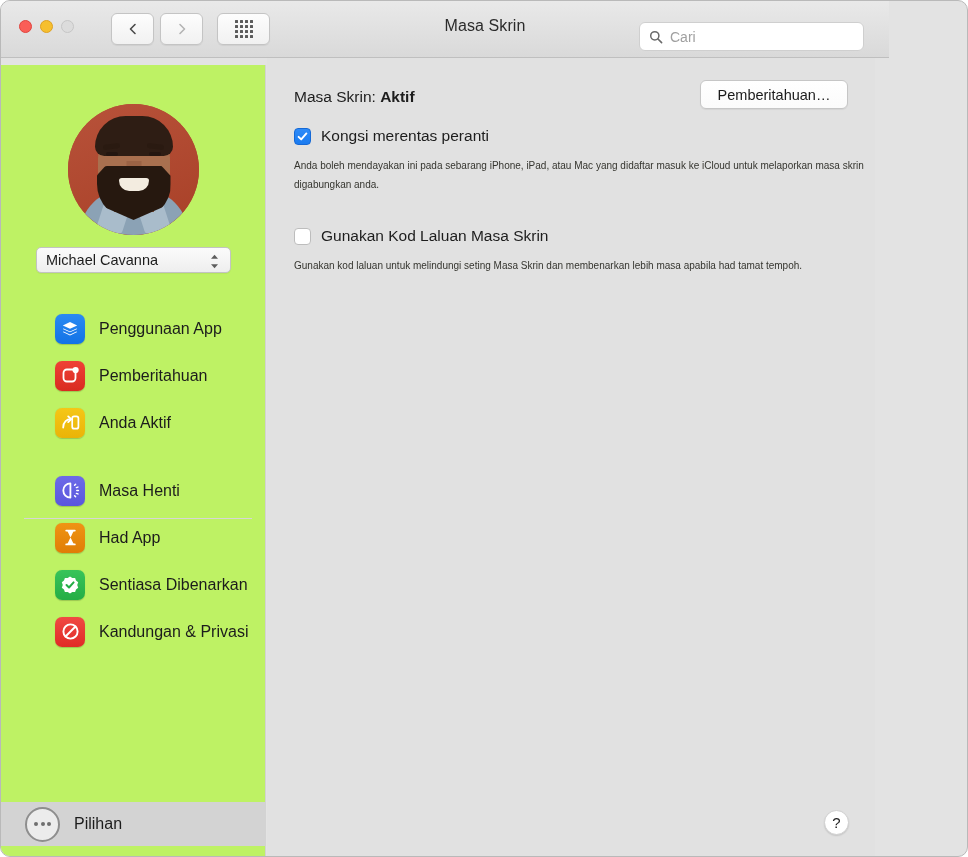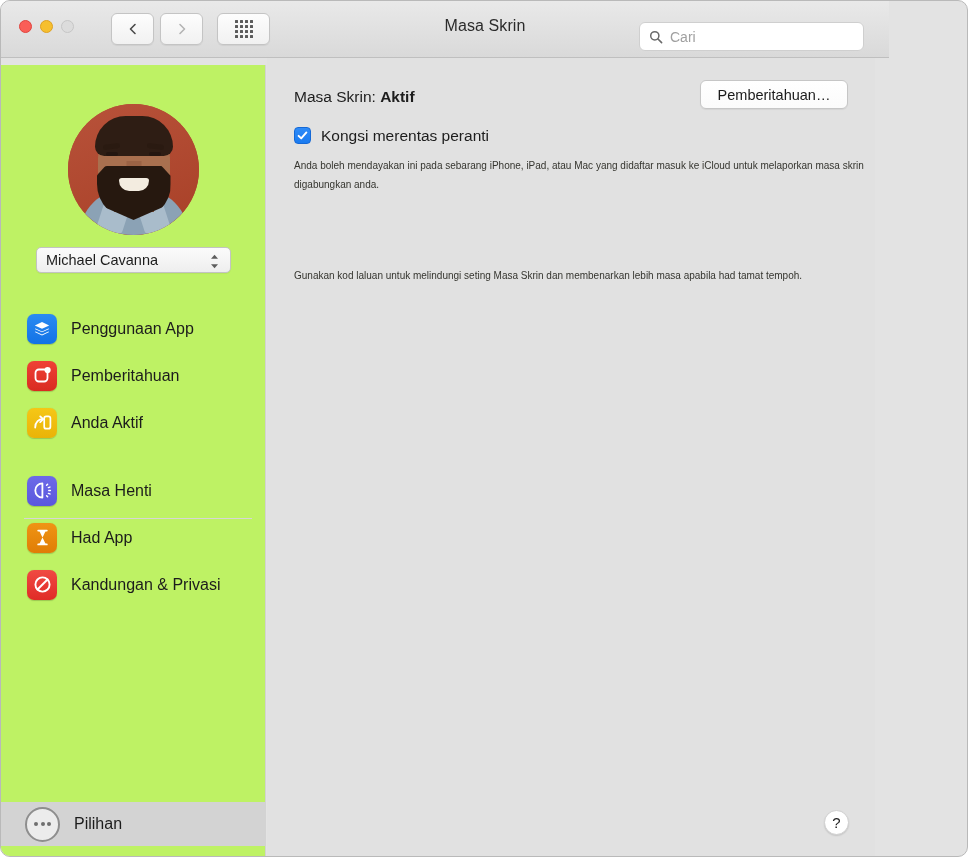--- a/index.html
+++ b/index.html
@@ -221,21 +221,21 @@
     align-items: center;
     box-shadow: 0 1px 1px rgba(0,0,0,0.05);
   }
   .userpopup .uname {
     font-size: 14.5px;
     color: #1d1d1d;
     margin-left: 9px;
   }
   .updown { position: absolute; right: 10px; top: 5px; width: 11px; height: 17px; }
 
-  .navlist { position: absolute; left: 0; top: 240px; width: 265px; }
+  .navlist { position: absolute; left: 0; top: 240px; width: 265px; padding-left: 28px; }
   .navrow {
     display: flex;
     align-items: center;
     height: 47px;
     padding-left: 26px;
     box-sizing: border-box;
   }
   .navrow .label {
     font-size: 16px;
     color: #1c1c1c;
@@ -329,20 +329,21 @@
     font-family: "Liberation Sans", sans-serif;
     font-size: 14.5px;
     color: #1b1b1b;
     cursor: default;
     box-sizing: border-box;
   }
 
   .checkrow {
     position: absolute;
     display: flex;
+    align-items: center;
   }
   .cbox {
     width: 17px; height: 17px;
     border-radius: 4px;
     box-sizing: border-box;
     flex: none;
     display: flex;
     align-items: center;
     justify-content: center;
   }
@@ -523,20 +524,29 @@
           <svg width="21" height="21" viewBox="0 0 21 21">
             <path d="M6.2 3.6 L14.8 3.6" stroke="#ffffff" stroke-width="1.8" stroke-linecap="round"></path>
             <path d="M6.2 17.4 L14.8 17.4" stroke="#ffffff" stroke-width="1.8" stroke-linecap="round"></path>
             <path d="M7.2 3.8 L13.8 3.8 L10.5 10.4 Z" fill="#ffffff"></path>
             <path d="M7.2 17.2 L13.8 17.2 L10.5 10.6 Z" fill="#ffffff"></path>
           </svg>
         </span>
         <span class="label">Had App</span>
       </div>
 
+      <div class="navrow">
+        <span class="appicon ic-always">
+          <svg width="22" height="22" viewBox="0 0 22 22">
+            <path d="M11 2.4 L13.3 4.1 L16.1 3.9 L17 6.6 L19.2 8.3 L18.2 11 L19.2 13.7 L17 15.4 L16.1 18.1 L13.3 17.9 L11 19.6 L8.7 17.9 L5.9 18.1 L5 15.4 L2.8 13.7 L3.8 11 L2.8 8.3 L5 6.6 L5.9 3.9 L8.7 4.1 Z" fill="#ffffff"></path>
+            <path d="M7.5 11 L10 13.5 L14.6 8.4" fill="none" stroke="#24ad45" stroke-width="2" stroke-linecap="round" stroke-linejoin="round"></path>
+          </svg>
+        </span>
+        <span class="label">Sentiasa Dibenarkan</span>
+      </div>
 
       <div class="navrow">
         <span class="appicon ic-content">
           <svg width="21" height="21" viewBox="0 0 21 21">
             <circle cx="10.5" cy="10.5" r="7.1" fill="none" stroke="#ffffff" stroke-width="1.9"></circle>
             <path d="M5.5 15.5 L15.5 5.5" stroke="#ffffff" stroke-width="1.9" stroke-linecap="round"></path>
           </svg>
         </span>
         <span class="label">Kandungan &amp; Privasi</span>
       </div>
@@ -567,19 +577,23 @@
       <span class="cbox on">
         <svg width="13" height="13" viewBox="0 0 13 13">
           <path d="M2.6 6.8 L5.2 9.4 L10.4 3.4" fill="none" stroke="#ffffff" stroke-width="1.9" stroke-linecap="round" stroke-linejoin="round"></path>
         </svg>
       </span>
       <span class="ctext">Kongsi merentas peranti</span>
     </div>
 
     <div class="helptext" style="left:27px; top:98px;">Anda boleh mendayakan ini pada sebarang iPhone, iPad, atau Mac yang didaftar masuk ke iCloud untuk melaporkan masa skrin digabungkan anda.</div>
 
-
-    <div class="helptext" style="left:27px; top:208px;">Gunakan kod laluan untuk melindungi seting Masa Skrin dan membenarkan lebih masa apabila had tamat tempoh.</div>
+    <div class="checkrow" style="left:27px; top:169px;">
+      <span class="cbox off"></span>
+      <span class="ctext">Gunakan Kod Laluan Masa Skrin</span>
+    </div>
+
+    <div class="helptext" style="left:27px; top:198px;">Gunakan kod laluan untuk melindungi seting Masa Skrin dan membenarkan lebih masa apabila had tamat tempoh.</div>
 
     <div class="helpbtn">?</div>
   </div>
 
 </div>
 
 </body></html>

